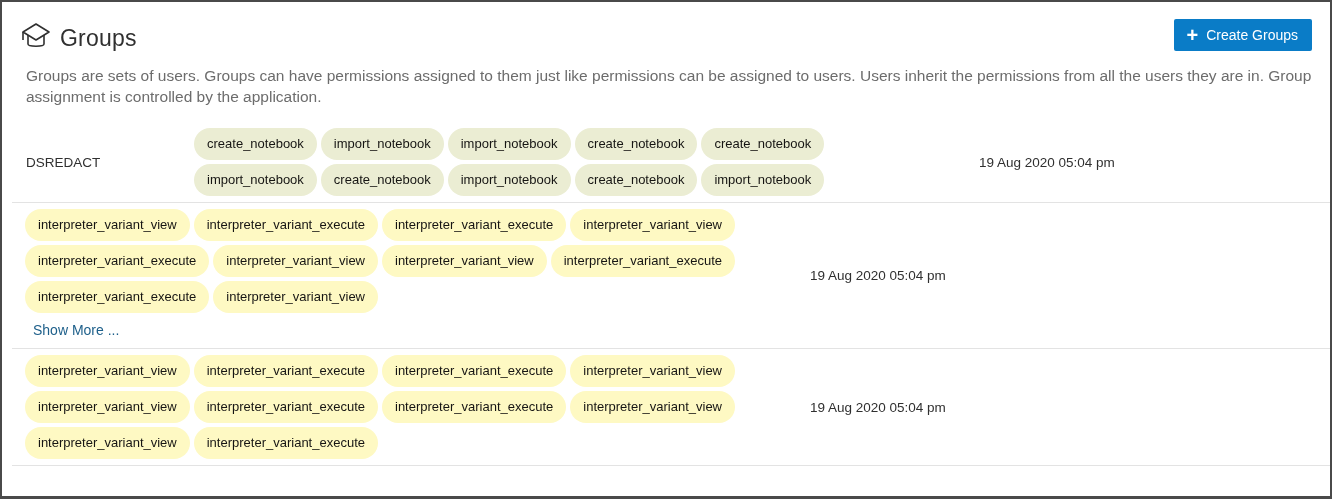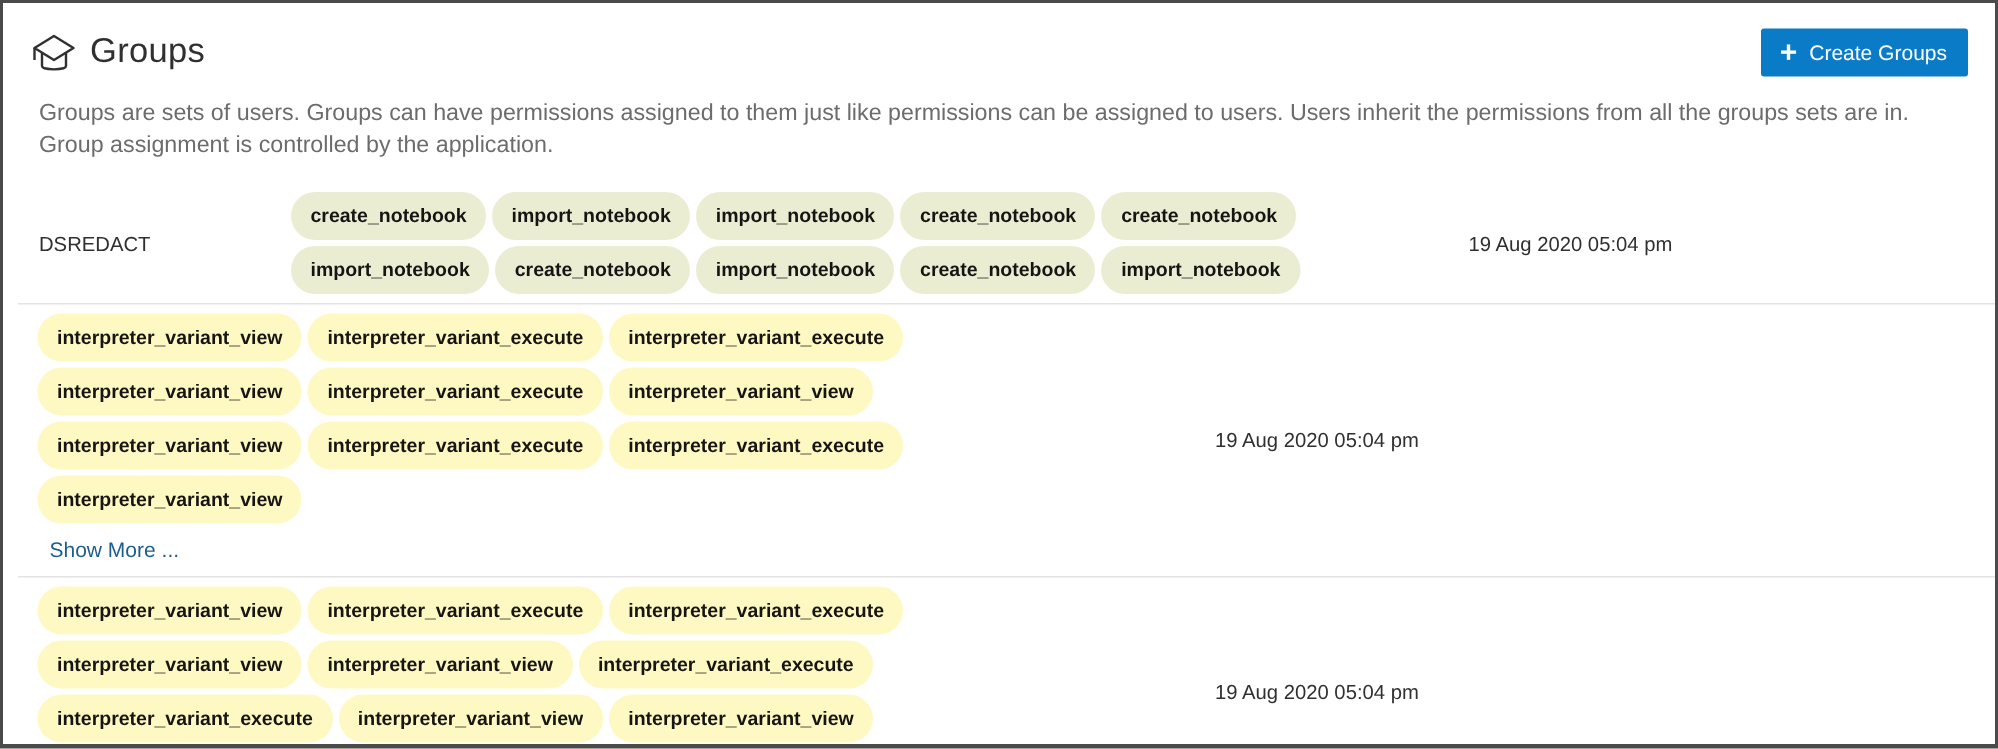--- a/index.html
+++ b/index.html
@@ -7,21 +7,21 @@
     body {
       font-family: "Liberation Sans", "DejaVu Sans", sans-serif;
       color: #161513;
     }
     .frame {
       position: absolute; left: 0; top: 0; width: 1332px; height: 499px;
       border: 2px solid #4a4a4a; border-right-width: 2px; border-bottom-width: 3px;
       background: #fff; overflow: hidden;
     }
     .header {
-      position: absolute; left: 18px; top: 18px; display: flex; align-items: flex-start;
+      position: absolute; left: 18px; top: 18px; display: flex; align-items: flex-end;
     }
     .header .icon { width: 32px; height: 32px; margin-right: 8px; }
     .title { font-size: 23px; color: #303030; font-weight: normal; letter-spacing: 0.2px; }
     .create-btn {
       position: absolute; right: 18px; top: 17px;
       height: 32px; padding: 0 14px 0 12px;
       background: #0a7cc7; color: #fff; border: none; border-radius: 2px;
       font-family: "Liberation Sans", sans-serif; font-size: 14px;
       display: flex; align-items: center; cursor: pointer;
     }
@@ -32,21 +32,21 @@
     }
     .table { position: absolute; left: 10px; top: 120px; width: 1320px; }
     .thead { display: flex; height: 35px; align-items: center; border-bottom: 1px solid #e3e3e3; font-size: 13.5px; color: #303030; }
     .col-name { width: 169px; padding-left: 14px; }
     .col-perm { width: 784px; padding-left: 14px; }
     .col-time { width: 201px; padding-left: 14px; }
     .col-act { flex: 1; padding-left: 14px; }
     .row { display: flex; border-bottom: 1px solid #e3e3e3; align-items: stretch; }
     .row .col-name, .row .col-time, .row .col-act { display: flex; align-items: center; font-size: 13.5px; color: #303030; }
     .row .col-perm { padding-top: 4px; padding-bottom: 4px; padding-left: 13px; }
-    .chips { display: flex; flex-wrap: wrap; width: 740px; font-weight: bold; }
+    .chips { display: flex; flex-wrap: wrap; width: 740px; }
     .chip {
       height: 32px; line-height: 32px; padding: 0 13px; margin: 2px 4px 2px 0;
       border-radius: 16px; font-size: 13px; color: #161513; white-space: nowrap;
     }
     .chip.olive { background: #ebedd3; }
     .chip.cyan { background: #fef9c3; }
     .show-more {
       display: block; margin: 7px 0 6px 8px; font-size: 14px; color: #1d5f8a; cursor: pointer;
     }
   </style>
@@ -61,21 +61,21 @@
       <path d="M3 12 V20"></path>
     </svg>
     <h1 class="title">Groups</h1>
   </div>
 
   <button class="create-btn">
     <span class="plus">+</span>
     <span>Create Groups</span>
   </button>
 
-  <p class="desc">Groups are sets of users. Groups can have permissions assigned to them just like permissions can be assigned to users. Users inherit the permissions from all the groups sets are in. Group assignment is controlled by the application.</p>
+  <p class="desc">Groups are sets of users. Groups can have permissions assigned to them just like permissions can be assigned to users. Users inherit the permissions from all the users they are in. Group assignment is controlled by the application.</p>
 
   <div class="table">
     <div id="tbody">
         <div class="row">
           <div class="col-name">DSREDACT</div>
           <div class="col-perm">
             <div class="chips">
               <span class="chip olive">create_notebook</span>
               <span class="chip olive">import_notebook</span>
               <span class="chip olive">import_notebook</span>

